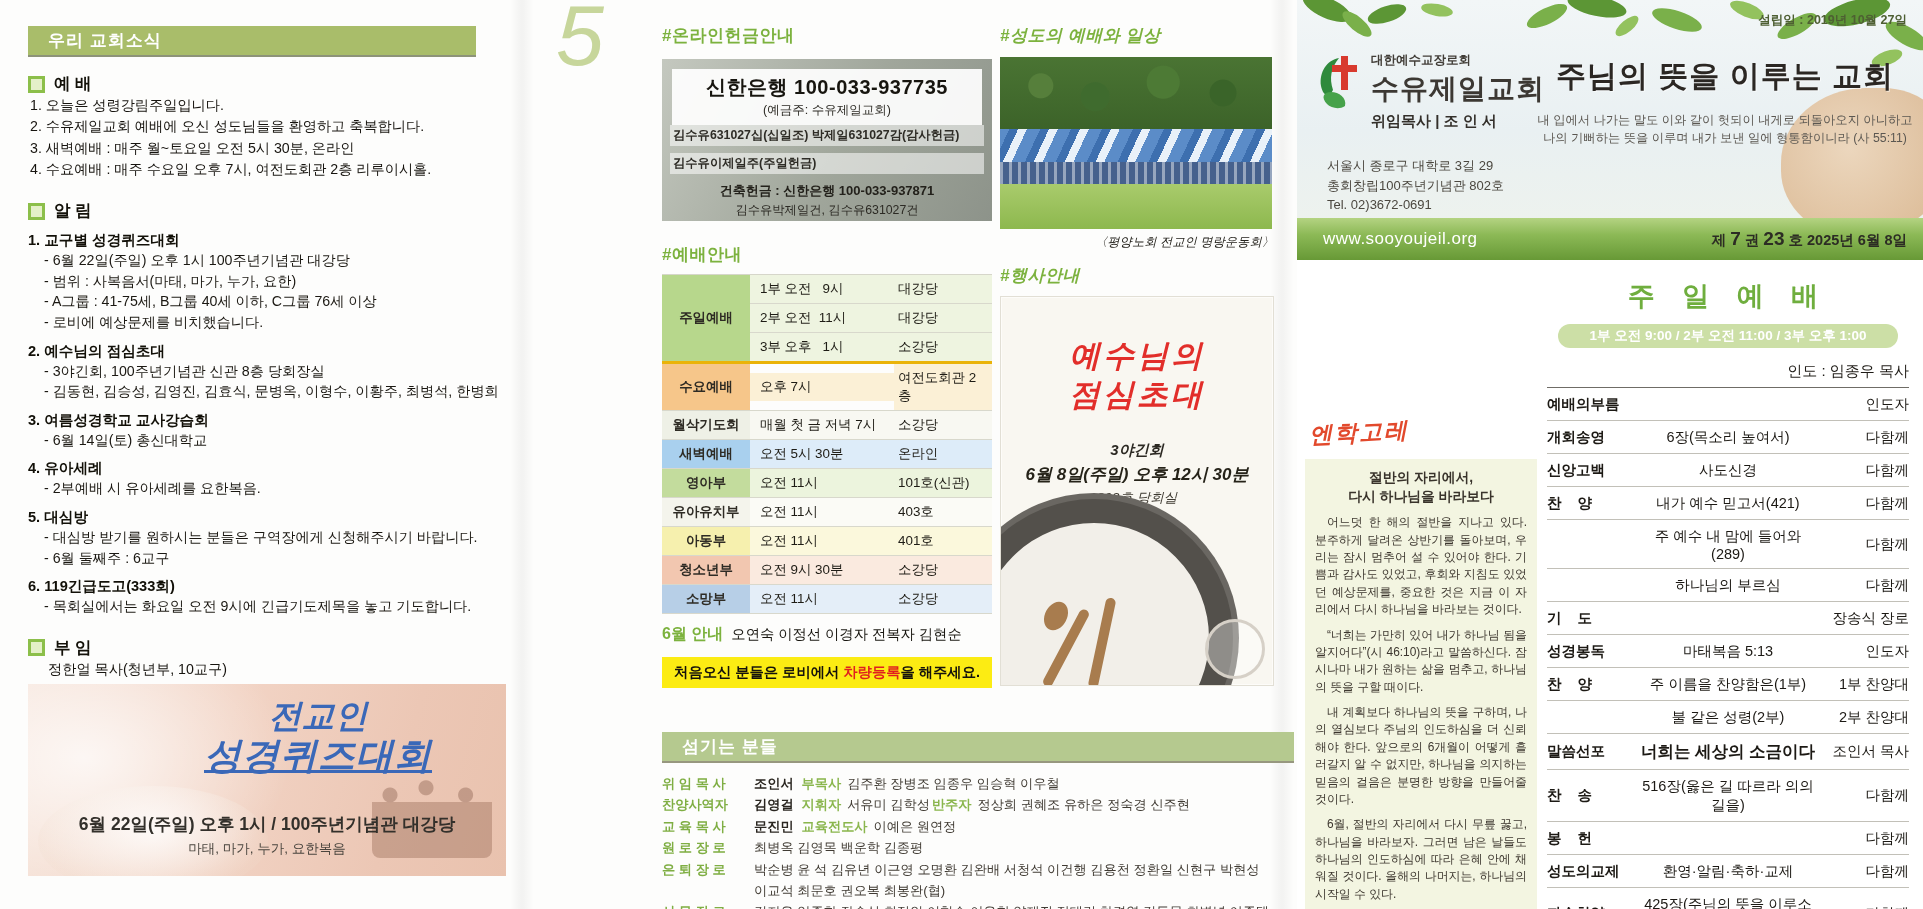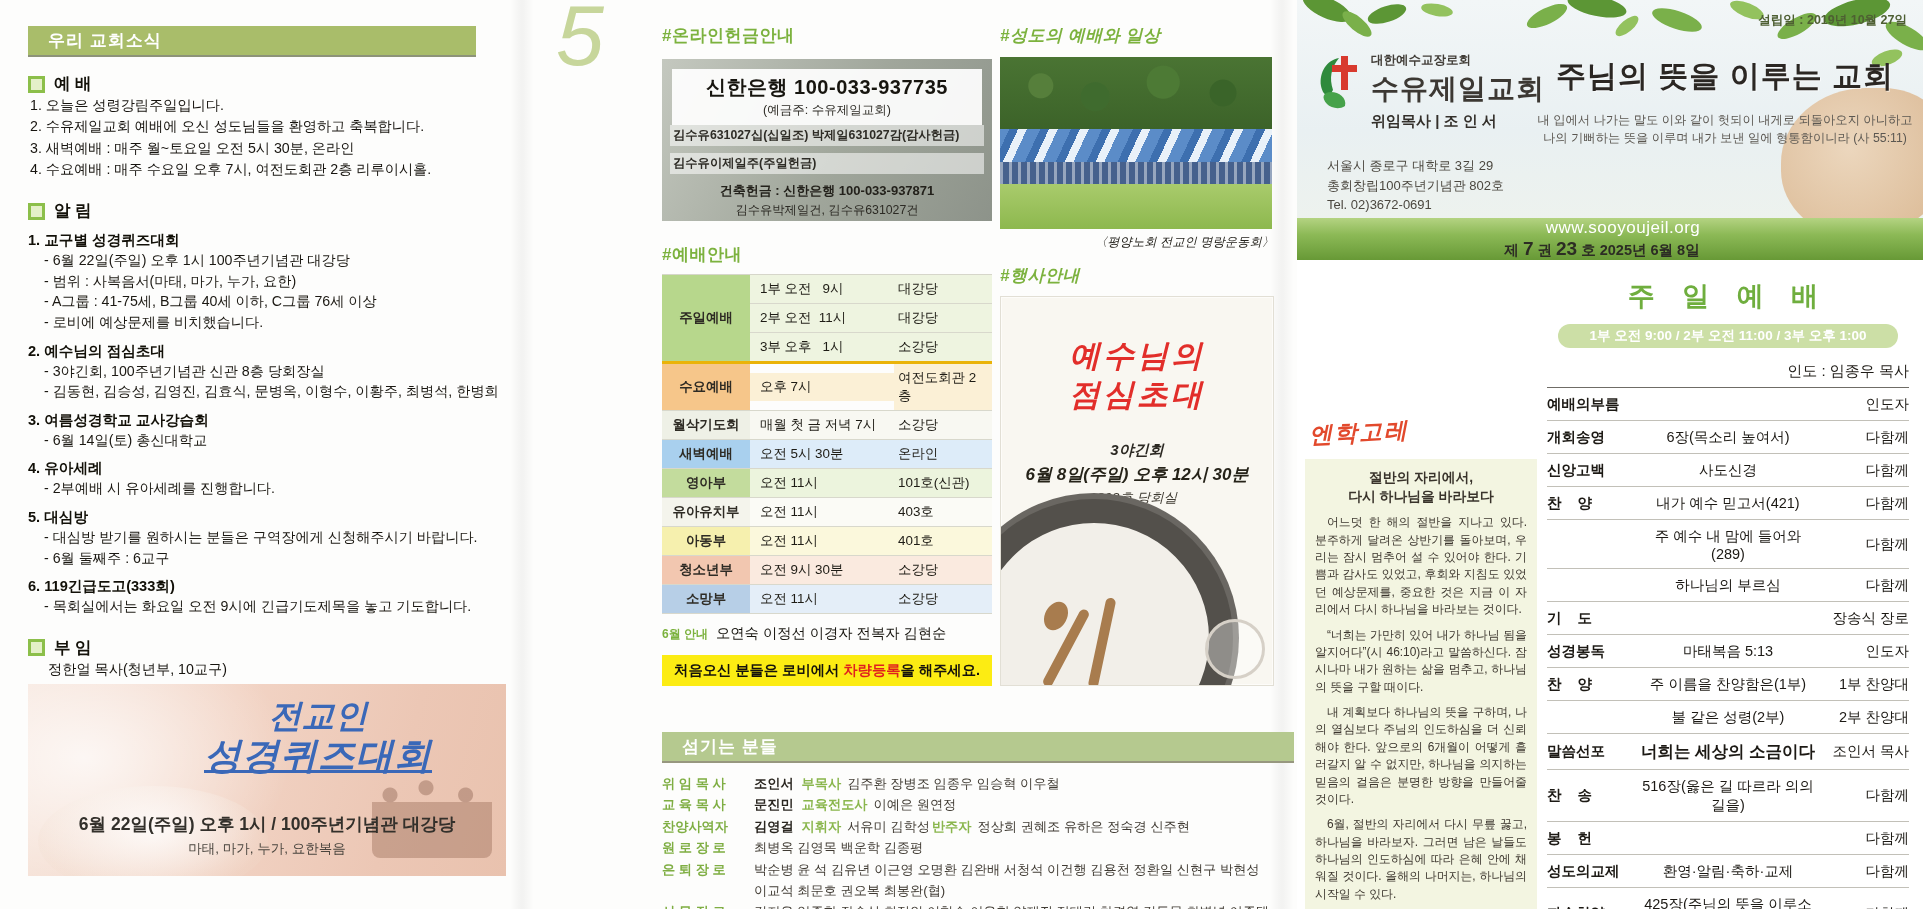--- a/index.html
+++ b/index.html
@@ -66,21 +66,21 @@
   .svc-group{display:flex;border-bottom:0;}
   .svc-sub{flex:1;}
   .svc-time{width:134px;padding:5px 0 5px 10px;background:var(--rb);color:#1e1c15;white-space:pre;}
   .svc-place{flex:1;padding:5px 11px 5px 4px;background:var(--rb);color:#1e1c15;}
   .rg{--lb:#b7d78c;--rb:#eef4e0;} .ro{--lb:#f6c68a;--rb:#fbf0d6;}
   .rw{--lb:#eef0e6;--rb:#f8f8f2;} .rb{--lb:#a9d0ee;--rb:#ddecf9;}
   .rg2{--lb:#c3dc9d;--rb:#ecf4dd;} .rw2{--lb:#f4f4ec;--rb:#fbfbf6;}
   .ry{--lb:#f6f0ae;--rb:#fbf8dc;} .rp{--lb:#f2c7b0;--rb:#faeadf;}
   .rb2{--lb:#b7cfe7;--rb:#e4eef8;}
   .june{margin-top:10px;font-size:14.3px;color:#17150f;}
-  .june b{color:#7cb23e;font-size:12px;margin-right:8px;}
+  .june b{color:#7cb23e;font-size:16px;margin-right:8px;}
   .car-note{margin-top:12px;background:#fcec13;text-align:center;font-size:14.3px;font-weight:bold;
         color:#14120c;padding:6px 0;width:330px;}
   .car-note .red{color:#e01f1f;}
   
   .photo{margin-top:10px;width:272px;height:172px;display:flex;flex-direction:column;overflow:hidden;}
   .ph-trees{height:42%;background:
         radial-gradient(circle at 15% 40%,#567f3b 12px,transparent 13px),
         radial-gradient(circle at 35% 55%,#3f6b2e 14px,transparent 15px),
         radial-gradient(circle at 60% 35%,#4d7a35 16px,transparent 17px),
         radial-gradient(circle at 82% 50%,#3a6429 13px,transparent 14px),
@@ -128,21 +128,21 @@
   .denom{font-size:12.5px;color:#413d37;font-weight:bold;}
   .church{font-size:28px;font-weight:900;color:#3c3833;letter-spacing:1px;margin-top:1px;}
   .pastorline{font-size:15px;color:#332f2a;font-weight:bold;margin-top:4px;}
   .addr{position:absolute;left:30px;top:156px;font-size:13px;line-height:1.5;color:#4b473f;}
   .motto-wrap{position:absolute;left:238px;top:56px;width:380px;text-align:center;}
   .motto{font-size:30px;font-weight:900;color:#2b2723;letter-spacing:1px;
         text-shadow:1px 1px 0 rgba(255,255,255,.6);}
   .verse{margin-top:14px;font-size:12.3px;line-height:1.5;color:#5b5751;}
   .r-bar{position:absolute;left:0;top:218px;width:626px;height:42px;
         background:linear-gradient(180deg,#b4d382 0%,#8cb956 40%,#679936 100%);
-        display:flex;align-items:center;justify-content:space-between;flex-direction:column;}
+        display:flex;align-items:center;justify-content:space-between;}
   .r-url{color:#fff;font-size:17px;margin-left:26px;letter-spacing:.5px;}
   .r-issue{color:#2c2c24;font-size:14.5px;font-weight:bold;margin-right:16px;}
   .r-issue .big{font-size:19px;}
   
   .enhak{position:absolute;left:8px;top:420px;width:232px;}
   .en-title{color:#e2492c;font-weight:900;font-size:23px;font-style:italic;letter-spacing:2px;
         transform:rotate(-3deg);transform-origin:left;margin-left:4px;}
   .en-box{margin-top:8px;background:#f3f5e1;padding:10px 10px 14px 10px;position:relative;}
   .en-sub{text-align:center;font-weight:900;font-size:13.8px;color:#39332b;line-height:1.35;}
   .en-p{font-size:11.9px;line-height:1.46;color:#3c362e;text-align:justify;text-indent:1em;margin:8px 0 0 0;}
@@ -198,21 +198,21 @@
         <div class="ntitle">2. 예수님의 점심초대</div>
         <div class="nline">- 3야긴회, 100주년기념관 신관 8층 당회장실</div>
         <div class="nline">- 김동현, 김승성, 김영진, 김효식, 문병옥, 이형수, 이황주, 최병석, 한병희</div>
       </div>
       <div class="nblock">
         <div class="ntitle">3. 여름성경학교 교사강습회</div>
         <div class="nline">- 6월 14일(토) 총신대학교</div>
       </div>
       <div class="nblock">
         <div class="ntitle">4. 유아세례</div>
-        <div class="nline">- 2부예배 시 유아세례를 진행합니다.</div>
+        <div class="nline">- 2부예배 시 유아세례를 요한복음.</div>
       </div>
       <div class="nblock">
         <div class="ntitle">5. 대심방</div>
         <div class="nline">- 대심방 받기를 원하시는 분들은 구역장에게 신청해주시기 바랍니다.</div>
         <div class="nline">- 6월 둘째주 : 6교구</div>
       </div>
       <div class="nblock">
         <div class="ntitle">6. 119긴급도고(333회)</div>
         <div class="nline">- 목회실에서는 화요일 오전 9시에 긴급기도제목을 놓고 기도합니다.</div>
       </div>
@@ -351,26 +351,26 @@
     </div>
 
     <div class="servants">
       <div class="greenbar sv-bar" style="background:#b5c98f">섬기는 분들</div>
       <div class="sv-rows">
         <div class="sv-row">
           <span class="sv-role">위 임 목 사</span>
           <span class="sv-body"><span class="sv-strong">조인서</span><span class="sv-sub">부목사</span><span>김주환 장병조 임종우 임승혁 이우철</span></span>
         </div>
         <div class="sv-row">
+          <span class="sv-role">찬양사역자</span>
+          <span class="sv-body"><span class="sv-strong">김영걸</span><span class="sv-sub">지휘자</span><span>서유미 김학성</span><span class="sv-sub">반주자</span><span>정상희 권혜조 유하은 정숙경 신주현</span></span>
+        </div>
+        <div class="sv-row">
           <span class="sv-role">교 육 목 사</span>
           <span class="sv-body"><span class="sv-strong">문진민</span><span class="sv-sub">교육전도사</span><span>이예은 원연정</span></span>
-        </div>
-        <div class="sv-row">
-          <span class="sv-role">찬양사역자</span>
-          <span class="sv-body"><span class="sv-strong">김영걸</span><span class="sv-sub">지휘자</span><span>서유미 김학성</span><span class="sv-sub">반주자</span><span>정상희 권혜조 유하은 정숙경 신주현</span></span>
         </div>
         <div class="sv-row">
           <span class="sv-role">원 로 장 로</span>
           <span class="sv-body"><span>최병옥 김영목 백운학 김종평</span></span>
         </div>
         <div class="sv-row">
           <span class="sv-role">은 퇴 장 로</span>
           <span class="sv-body"><span>박순병 윤  석 김유년 이근영 오명환 김완배 서청석 이건행 김용천 정환일 신현구 박현성 이교석 최문호 권오복 최봉완(협)</span></span>
         </div>
         <div class="sv-row">

